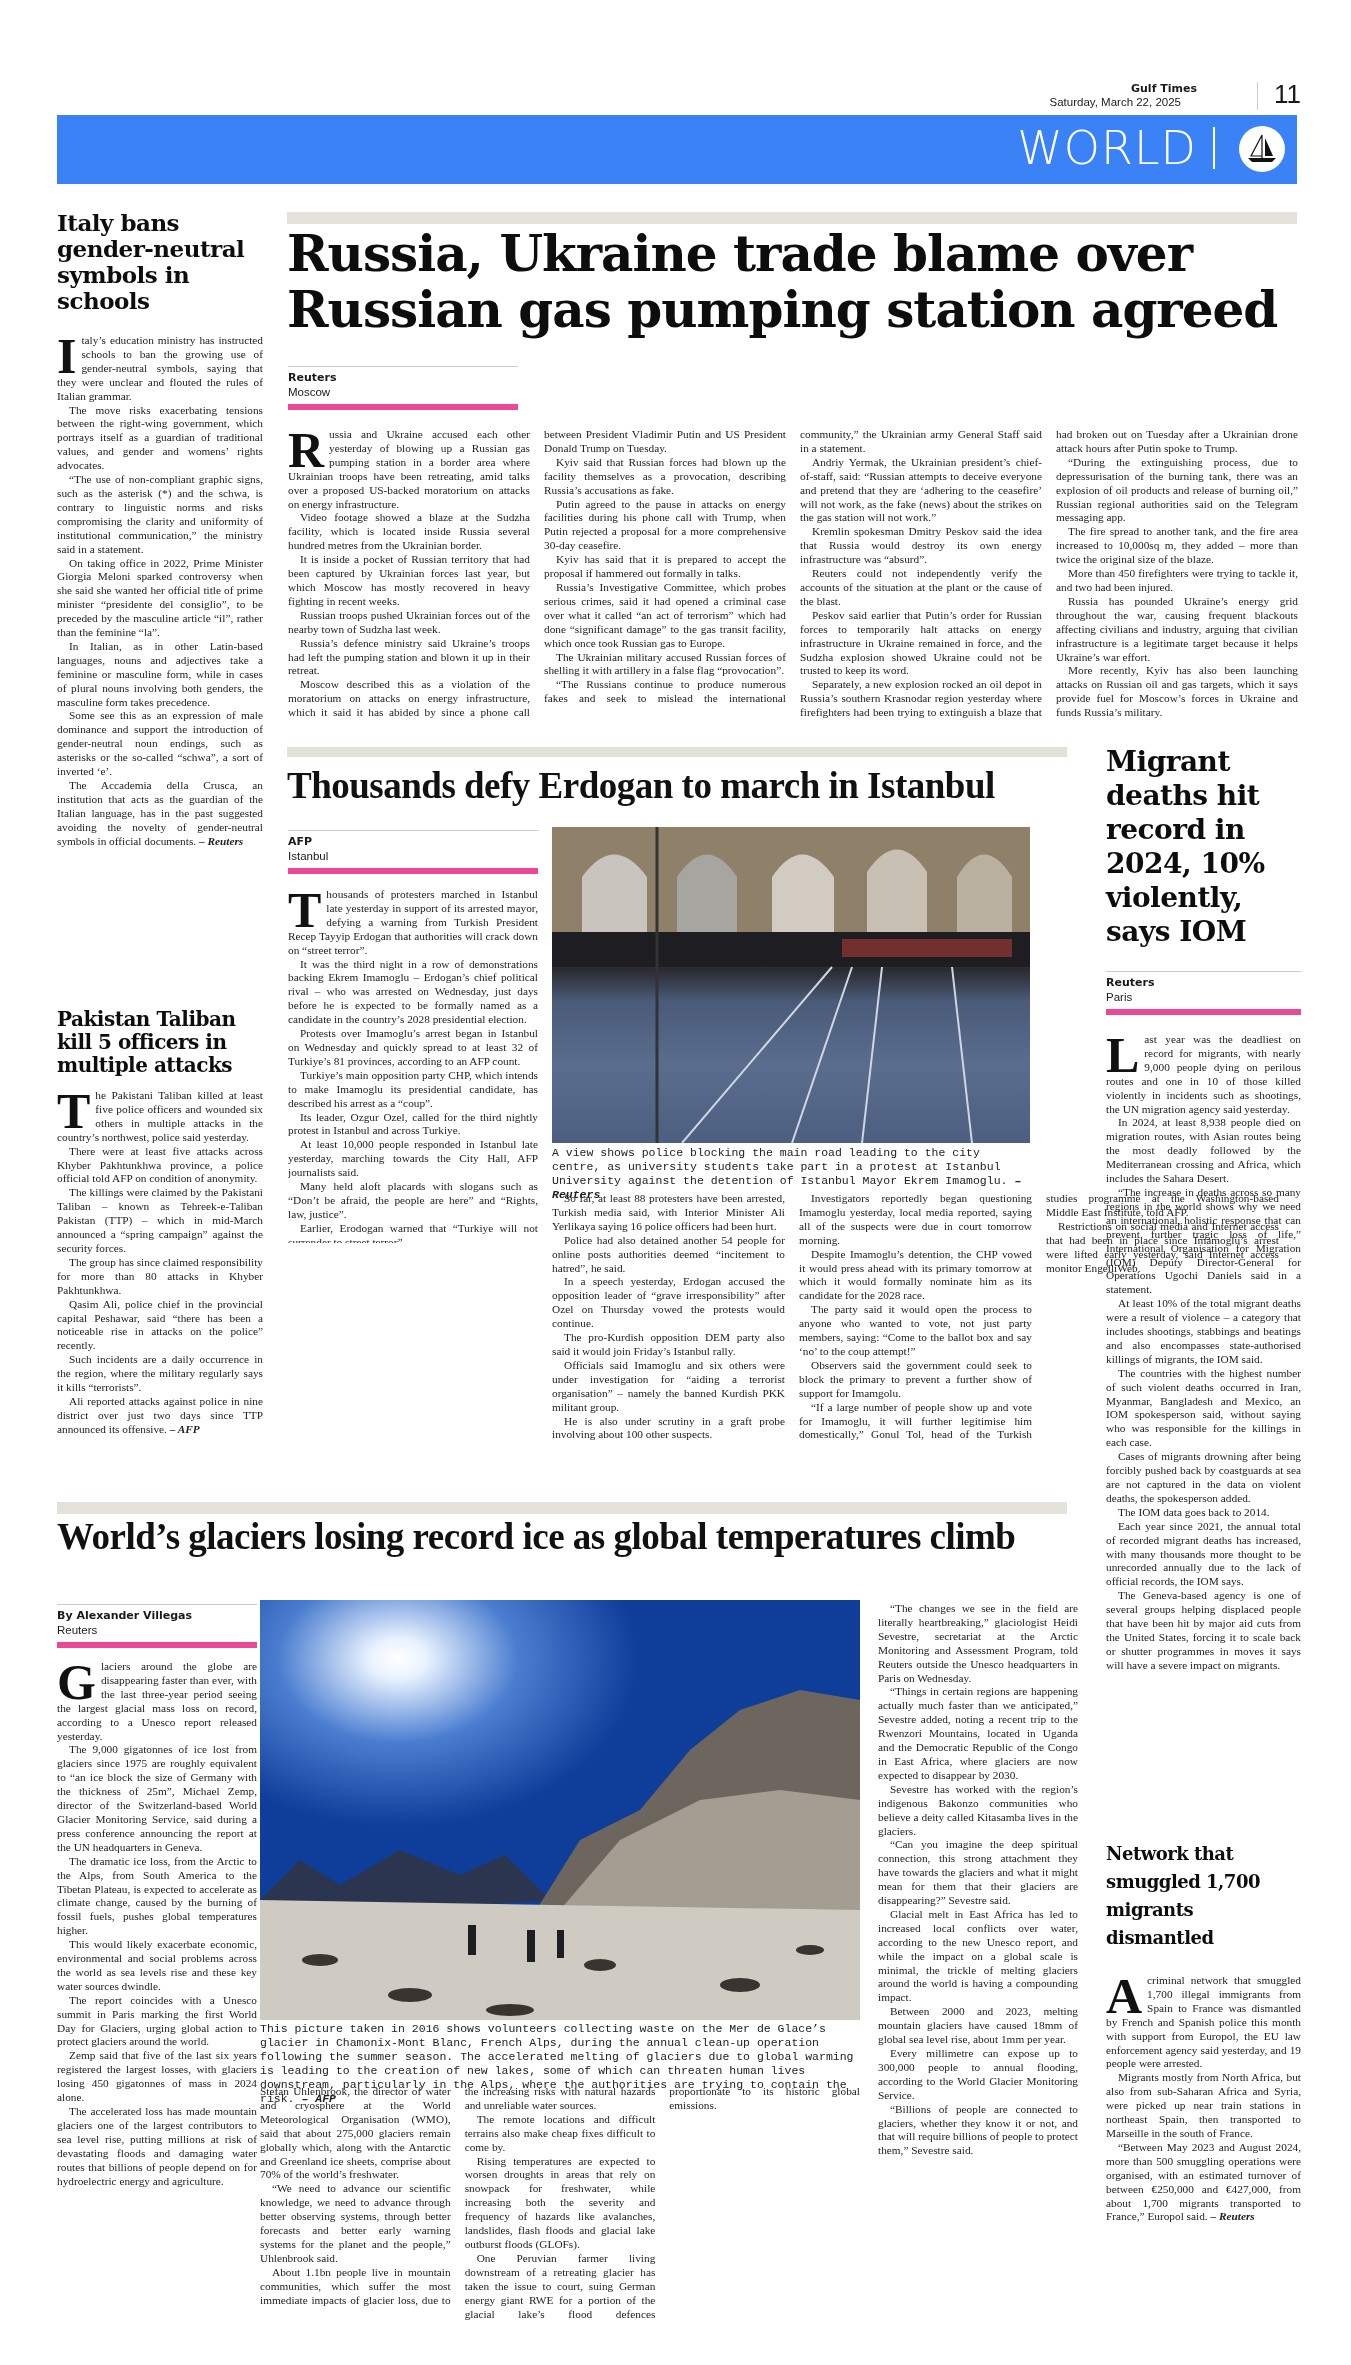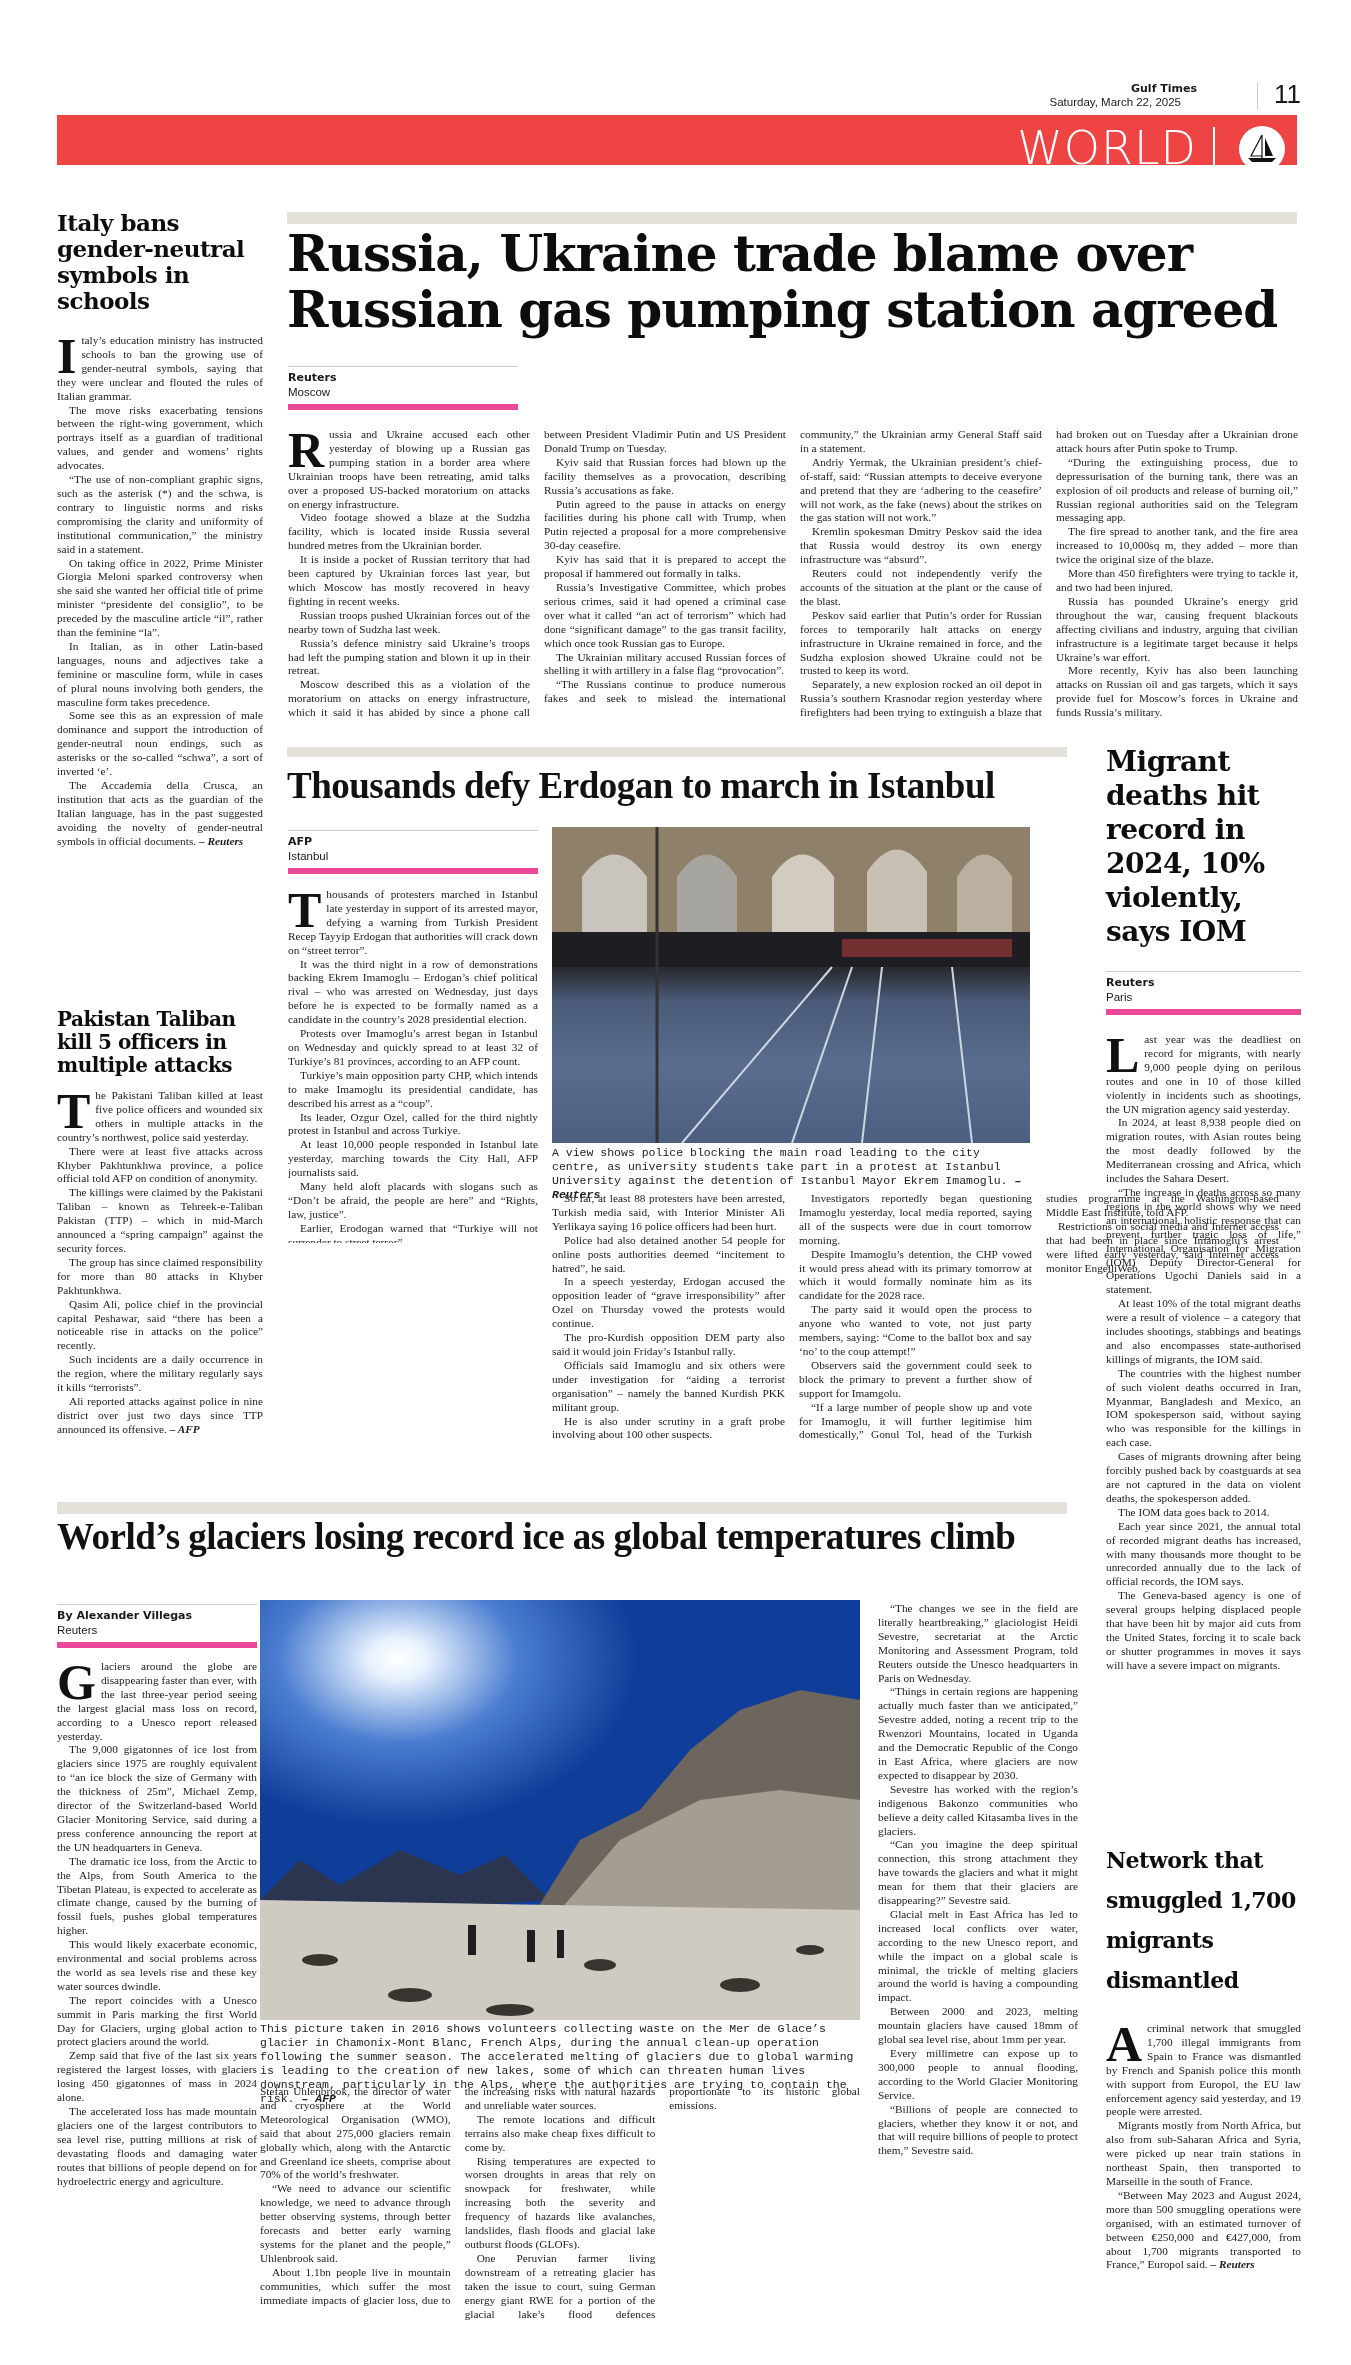--- a/index.html
+++ b/index.html
@@ -20,21 +20,21 @@
 .cols{column-gap:14px}
 </style>
 </head>
 <body>
 
 <div class="abs" style="left:0;top:0;width:1351px;height:190px">
   <div class="abs" style="right:154px;top:82px;font-family:'DejaVu Sans',sans-serif;font-weight:bold;font-size:11px;text-align:right">Gulf Times</div>
   <div class="abs" style="right:170px;top:96px;font-family:'Liberation Sans',sans-serif;font-size:11.5px;text-align:right;white-space:nowrap">Saturday, March 22, 2025</div>
   <div class="abs" style="left:1257px;top:82px;width:1px;height:28px;background:#ccc"></div>
   <div class="abs" style="left:1274px;top:80px;font-family:'Liberation Sans',sans-serif;font-size:26px;line-height:28px">11</div>
-  <div class="abs" style="left:57px;top:115px;width:1240px;height:50px;background:#ef4444">
+  <div class="abs" style="left:57px;top:115px;width:1240px;height:69px;background:#3b82f6">
     <div class="abs" style="right:100px;top:6px;font-family:'DejaVu Sans',sans-serif;font-weight:200;font-size:46px;line-height:54px;color:#fff;letter-spacing:1px">WORLD</div>
     <div class="abs" style="right:82px;top:12px;width:2px;height:42px;background:#fff"></div>
     <div class="abs" style="right:12px;top:11px;width:46px;height:46px;border-radius:50%;background:#fff">
       <svg width="46" height="46" viewBox="0 0 46 46">
         <path d="M23 9 L23 32 M23 9 L12 30 L23 30 Z" stroke="#111" stroke-width="1.2" fill="none"></path>
         <path d="M26 12 L34 30 L26 30 Z" fill="#111"></path>
         <path d="M9 32 L37 32 L33 36 L13 36 Z" fill="#111"></path>
       </svg>
     </div>
   </div>
@@ -157,21 +157,21 @@
     <p>At least 10% of the total migrant deaths were a result of violence – a category that includes shootings, stabbings and beatings and also encompasses state-authorised killings of migrants, the IOM said.</p>
     <p>The countries with the highest number of such violent deaths occurred in Iran, Myanmar, Bangladesh and Mexico, an IOM spokesperson said, without saying who was responsible for the killings in each case.</p>
     <p>Cases of migrants drowning after being forcibly pushed back by coastguards at sea are not captured in the data on violent deaths, the spokesperson added.</p>
     <p>The IOM data goes back to 2014.</p>
     <p>Each year since 2021, the annual total of recorded migrant deaths has increased, with many thousands more thought to be unrecorded annually due to the lack of official records, the IOM says.</p>
     <p>The Geneva-based agency is one of several groups helping displaced people that have been hit by major aid cuts from the United States, forcing it to scale back or shutter programmes in moves it says will have a severe impact on migrants.</p>
   </div>
 </div>
 
 <div class="abs" style="left:1106px;top:1840px;width:195px">
-  <h2 class="hl-black" style="font-size:22px;line-height:40px">Network that smuggled 1,700 migrants dismantled</h2>
+  <h2 class="hl-black" style="font-size:18px;line-height:28px">Network that smuggled 1,700 migrants dismantled</h2>
   <div class="body-text" style="margin-top:22px">
     <p class="first"><span class="drop">A</span><span>criminal network that smuggled 1,700 illegal immigrants from Spain to France was dismantled by French and Spanish police this month with support from Europol, the EU law enforcement agency said yesterday, and 19 people were arrested.</span></p>
     <p>Migrants mostly from North Africa, but also from sub-Saharan Africa and Syria, were picked up near train stations in northeast Spain, then transported to Marseille in the south of France.</p>
     <p><span>“Between May 2023 and August 2024, more than 500 smuggling operations were organised, with an estimated turnover of between €250,000 and €427,000, from about 1,700 migrants transported to France,” Europol said.</span> <span class="sig">– Reuters</span></p>
   </div>
 </div>
 
 <div class="abs grey-rule" style="left:57px;top:1502px;width:1010px;height:12px"></div>
 <h2 class="abs hl-light" style="left:57px;top:1515px;width:1020px;font-size:37px;line-height:44px;letter-spacing:-0.5px;white-space:nowrap">World’s glaciers losing record ice as global temperatures climb</h2>
 <div class="abs" style="left:57px;top:1604px;width:200px">

